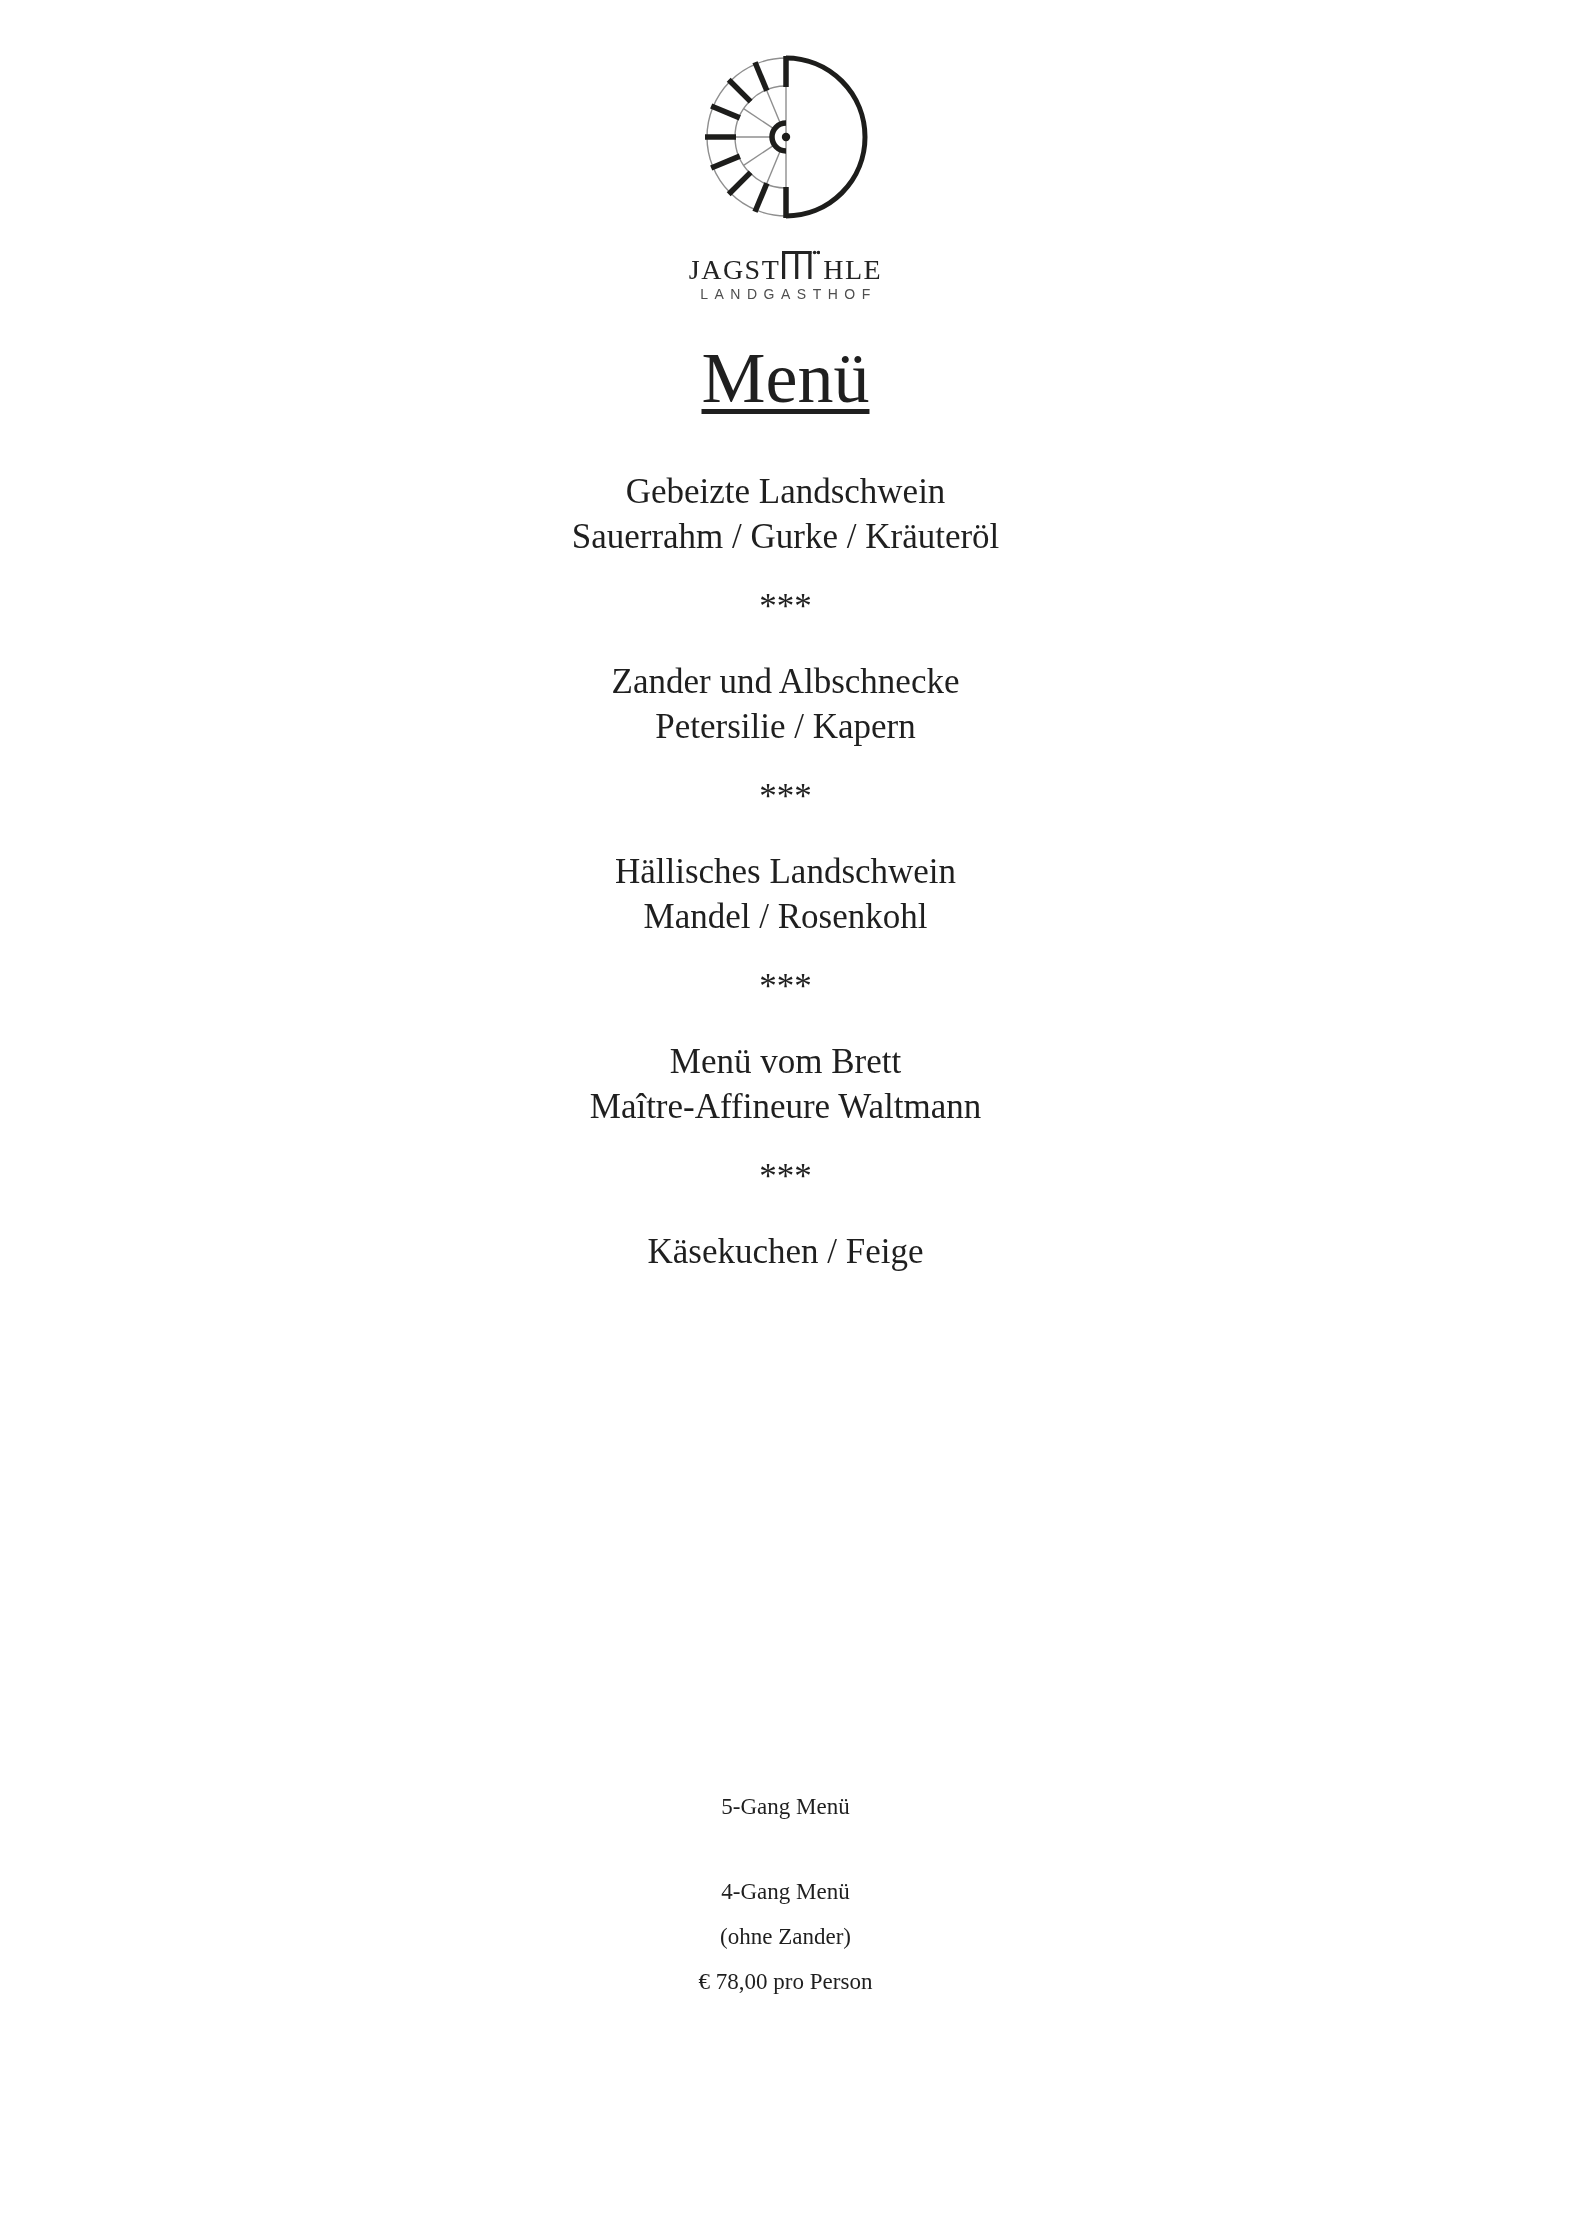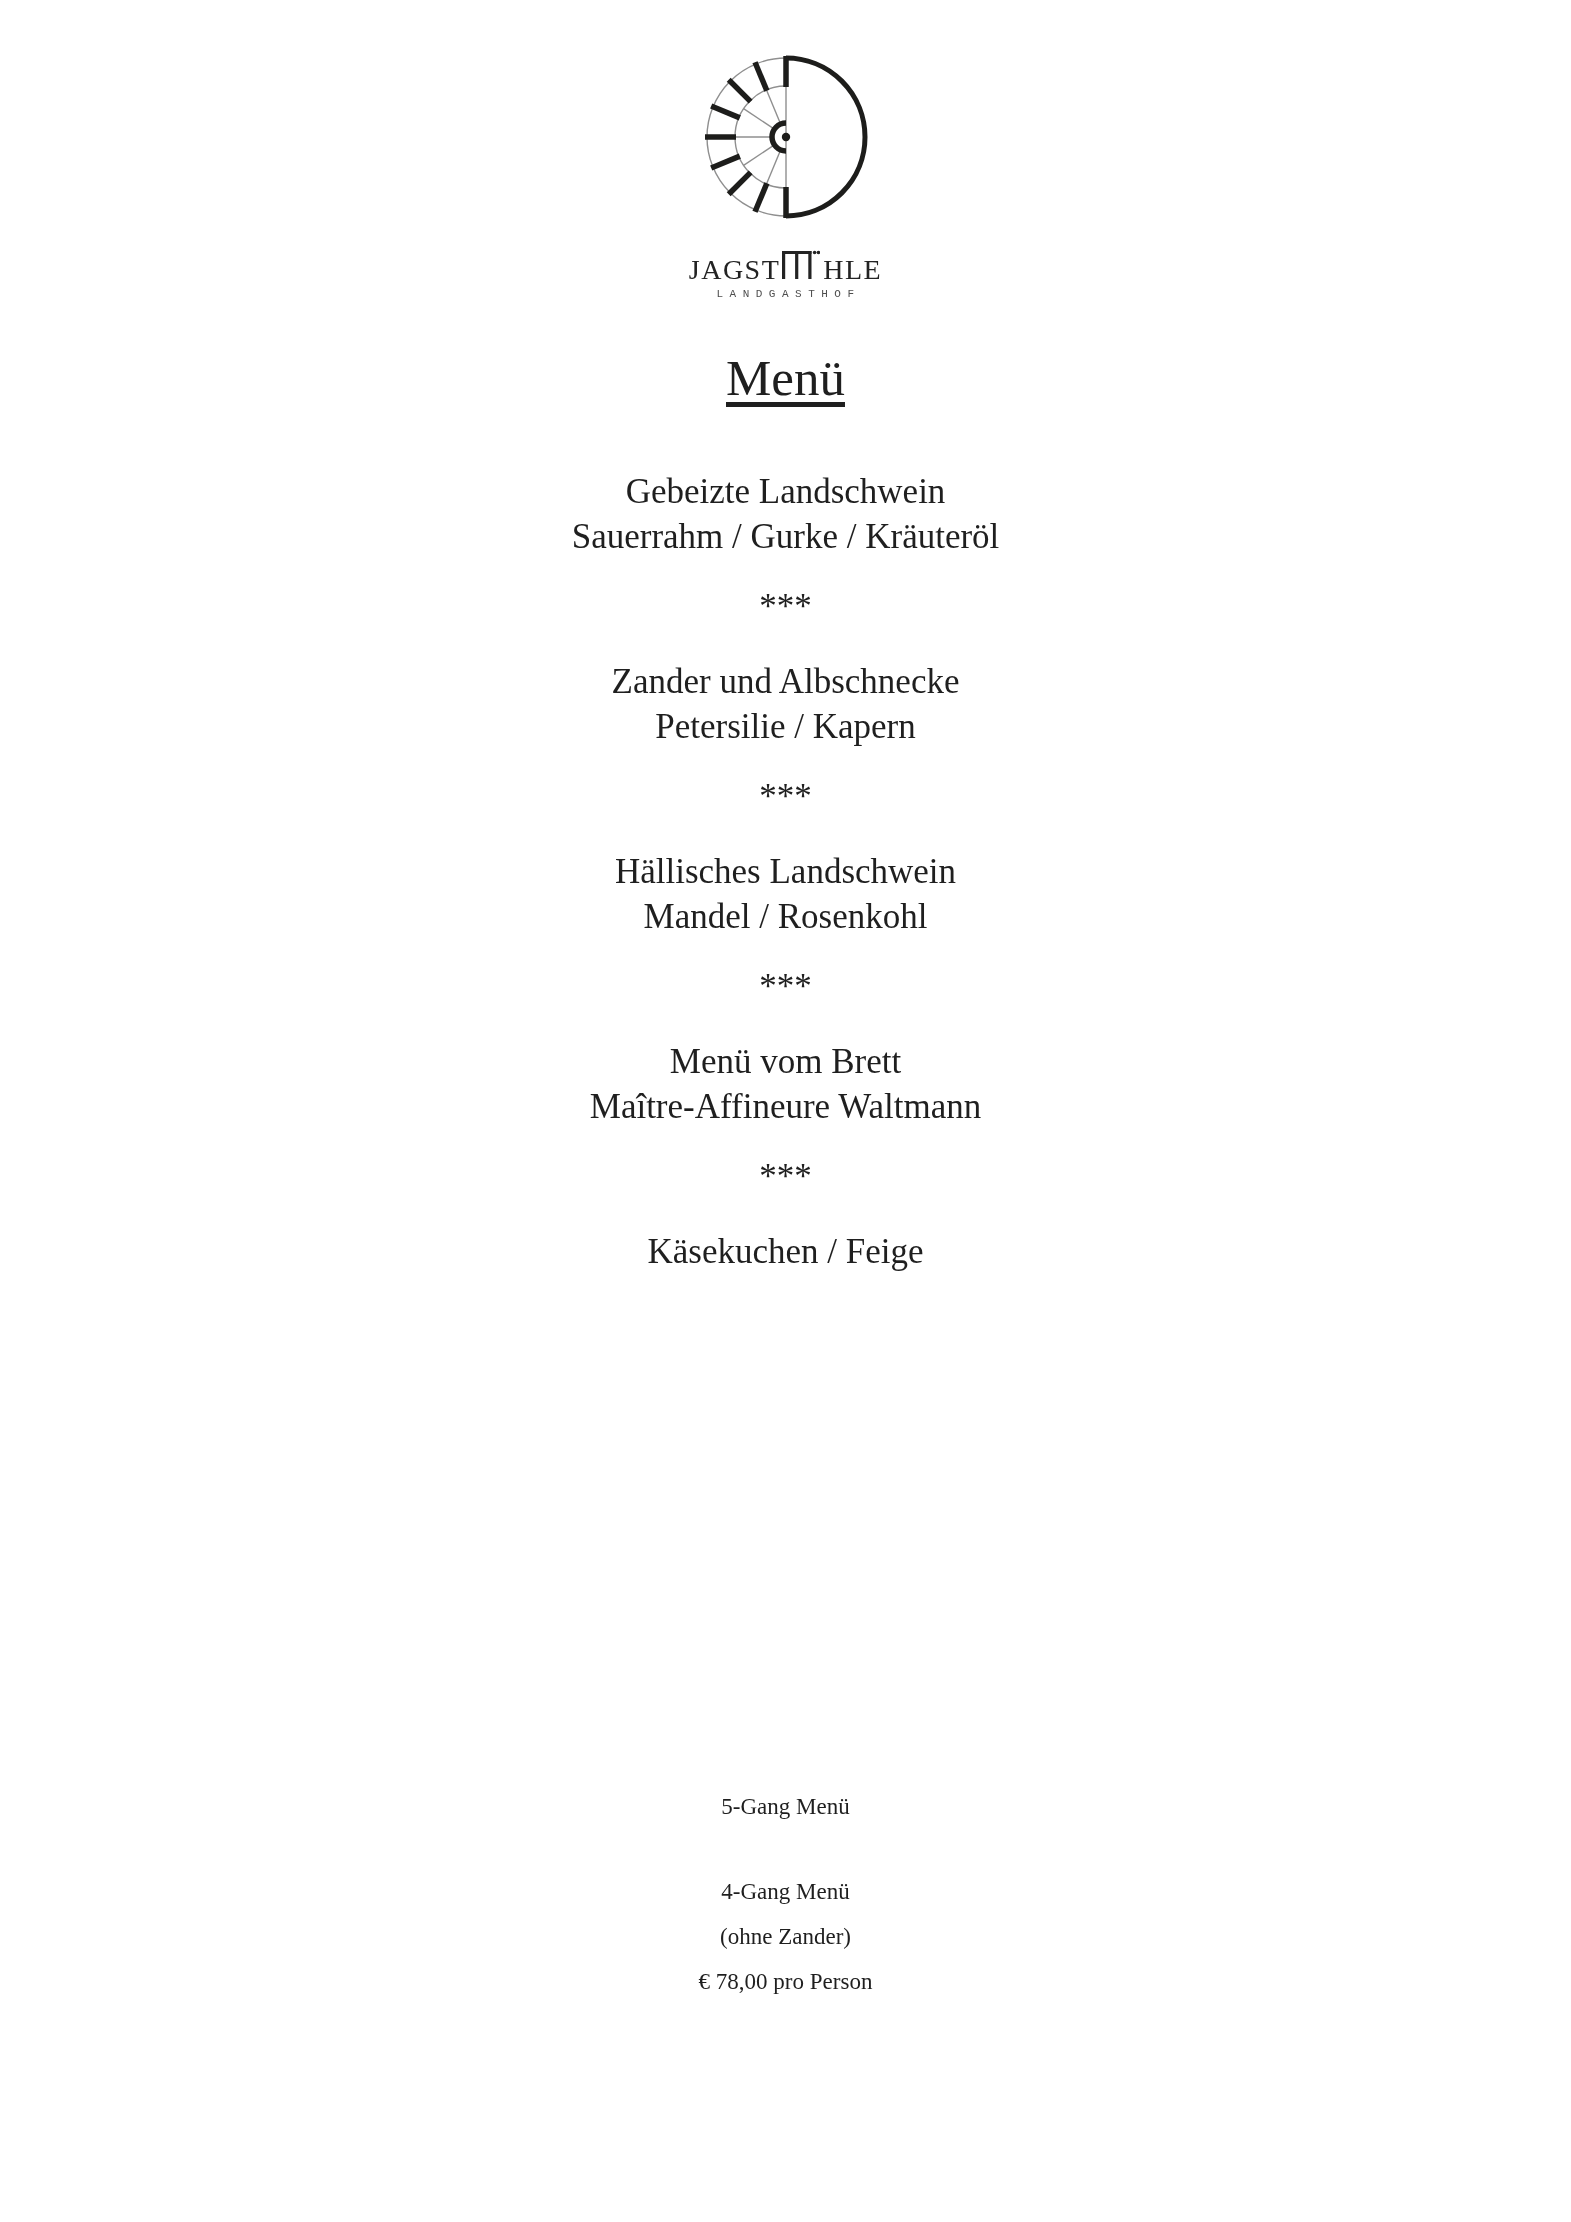--- a/index.html
+++ b/index.html
@@ -19,32 +19,32 @@
     margin-top:27px;
     font-size:28px;
     line-height:30px;
     letter-spacing:1.5px;
     color:#232323;
     white-space:nowrap;
   }
   .wordmark .mglyph{vertical-align:0px;margin:0 3px 0 2px;}
   .subtitle{
     margin-top:3px;
-    font-family:Liberation Mono, monospace;
-    font-size:11px;
+    font-family:Liberation Sans, sans-serif;
+    font-size:14px;
     line-height:12px;
     letter-spacing:6.5px;
     padding-left:6px;
     color:#4e4e4e;
   }
   
   .title{
     position:absolute;top:338px;left:0;width:100%;
     margin:0;text-align:center;
-    font-size:51px;line-height:80px;font-weight:400;
+    font-size:72px;line-height:80px;font-weight:400;
   }
   .title .title-text{
     text-decoration:underline;
     text-decoration-thickness:5px;
     text-underline-offset:7px;
   }
   
   .menu{
     position:absolute;top:469px;left:0;width:100%;
     text-align:center;

